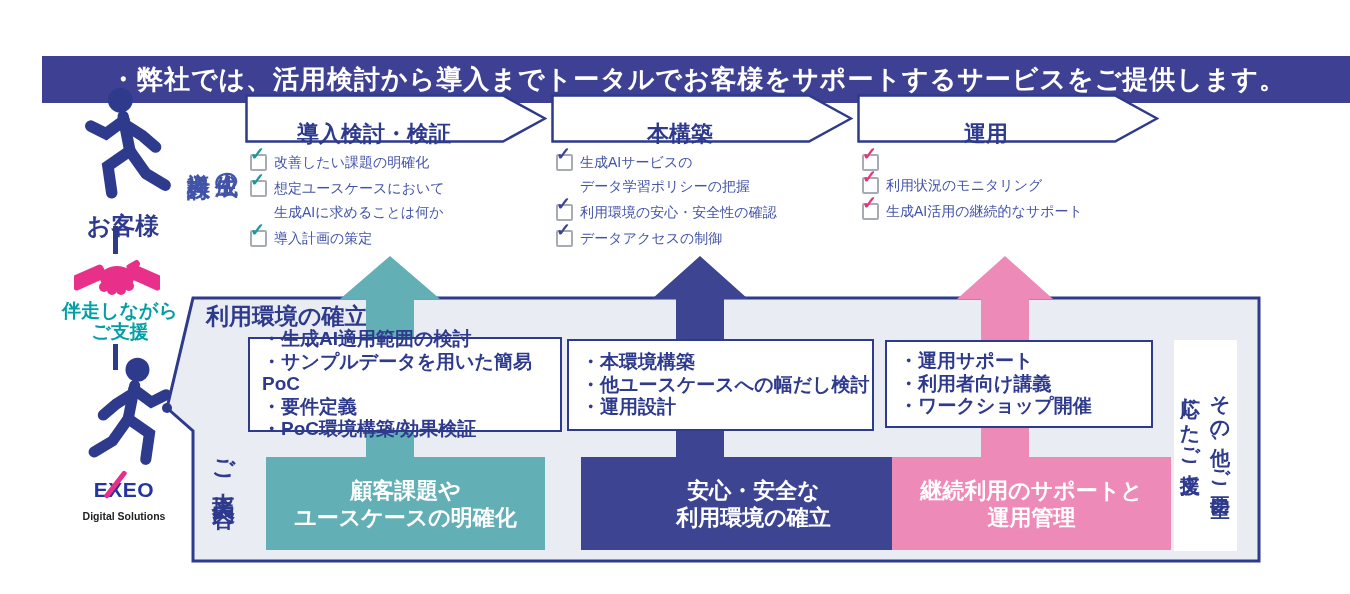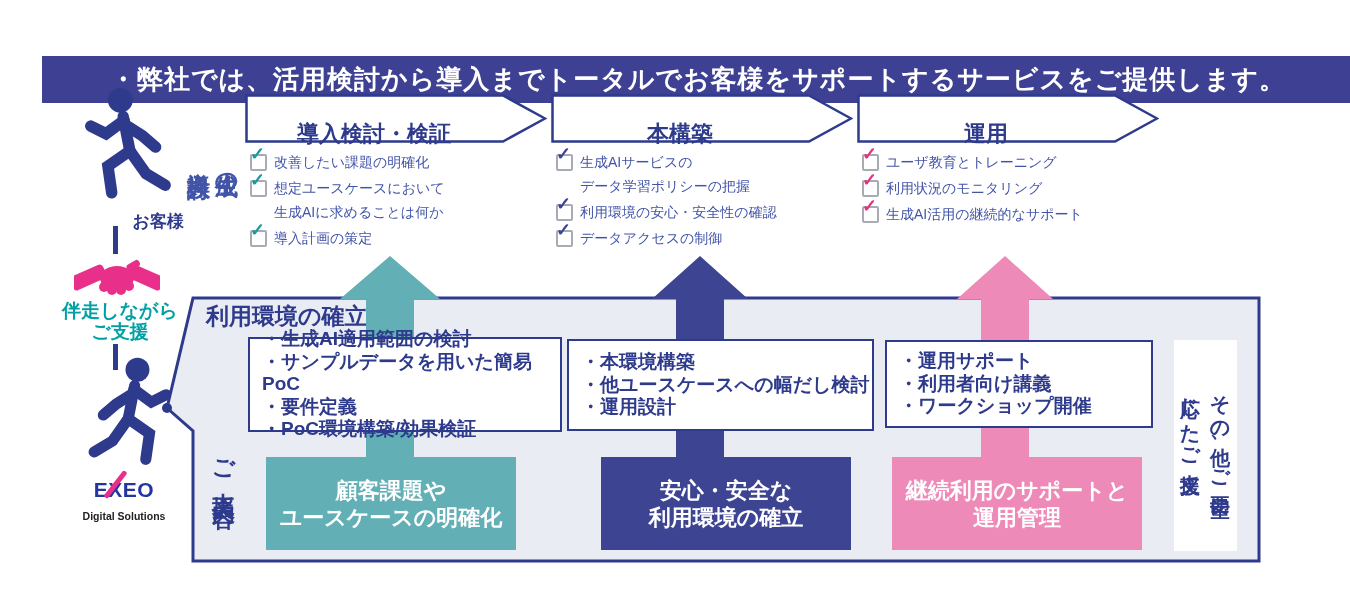--- a/index.html
+++ b/index.html
@@ -7,22 +7,22 @@
           font-family:"Liberation Sans",sans-serif;}
   .abs{position:absolute;}
   .ml{white-space:pre-line;}
 
   
   .banner{left:42px;top:28px;width:1312px;height:47px;background:var(--banner_bg);
           color:#fff;font-size:26px;font-weight:bold;line-height:47px;text-align:center;
           letter-spacing:1px;margin-top:28px;}
 
   
-  .customer-label{left:62px;top:210px;width:122px;font-size:17px;font-weight:bold;
-                  color:var(--border);text-align:right;}
+  .customer-label{left:62px;top:210px;width:122px;font-size:24px;font-weight:bold;
+                  color:var(--border);text-align:center;}
   .journey-label{left:182px;top:90px;height:160px;width:62px;display:flex;align-items:center;
                  justify-content:center;}
   .vtext{writing-mode:vertical-rl;text-orientation:upright;font-weight:bold;color:var(--text_blue);}
   .journey-label .vtext{font-size:23px;line-height:28px;letter-spacing:1px;}
   .vline{width:5px;background:var(--border);}
   .handshake-label{left:44px;top:300px;width:152px;font-size:19px;font-weight:bold;
                    color:var(--accent_teal);line-height:21px;text-align:center;}
   .logo-text{left:78px;top:478px;width:92px;text-align:center;font-size:21px;font-weight:bold;
              color:var(--logo_blue);letter-spacing:.5px;}
   .logo-slash{left:99px;top:482px;width:33px;height:5px;background:var(--accent_pink);
@@ -44,21 +44,21 @@
   .chk-text{font-size:14px;color:var(--text_blue);line-height:24px;margin-left:7px;}
 
   
   .panel-title{left:206px;top:301px;font-size:23px;font-weight:bold;color:var(--border);z-index:2;}
   .side-label{left:201px;top:378px;height:178px;width:46px;display:flex;align-items:center;
               justify-content:center;z-index:2;}
   .side-label .vtext{font-size:23px;line-height:26px;letter-spacing:4px;color:var(--border);}
   .task-box{background:#fff;border:2.5px solid var(--border);z-index:3;display:flex;
             flex-direction:column;justify-content:center;padding-left:12px;box-sizing:border-box;}
   .task-text{font-size:19px;font-weight:bold;color:var(--border);line-height:22.5px;}
-  .outcome-box{top:457px;width:250px;height:93px;z-index:3;display:flex;align-items:center;
+  .outcome-box{top:457px;width:279px;height:93px;z-index:3;display:flex;align-items:center;
                justify-content:center;text-align:center;color:#fff;font-size:22px;
                font-weight:bold;line-height:27px;}
   .right-box{left:1174px;top:340px;width:63px;height:211px;background:#fff;z-index:2;
              display:flex;align-items:center;justify-content:center;}
   .right-box .vtext{font-size:20px;line-height:30px;letter-spacing:2px;color:var(--border);}
 
   svg{display:block;}
   .z1{z-index:1;} .z2{z-index:2;}
 </style>
 </head>
@@ -177,21 +177,20 @@
         </span>
       <span class="chk-text ml">データアクセスの制御</span>
     </div>
   </div>
 
   <div class="abs chk-col c2" style="left:862px;">
     <div class="chk-item">
       <span class="cbox">
           <span class="tick">✓</span>
         </span>
-      <span class="chk-text ml">ユーザ教育とトレーニング</span>
     </div>
     <div class="chk-item">
       <span class="cbox">
           <span class="tick">✓</span>
         </span>
       <span class="chk-text ml">利用状況のモニタリング</span>
     </div>
     <div class="chk-item">
       <span class="cbox">
           <span class="tick">✓</span>
@@ -227,21 +226,21 @@
 ・運用設計</div>
   </div>
   <div class="abs task-box" style="left:885px;top:340px;width:268px;height:88px;">
     <div class="task-text ml">・運用サポート
 ・利用者向け講義
 ・ワークショップ開催</div>
   </div>
 
   <div class="abs outcome-box ml" style="left:266px;background:var(--teal);">顧客課題や
 ユースケースの明確化</div>
-  <div class="abs outcome-box ml" style="left:601px;background:var(--navy);">安心・安全な
+  <div class="abs outcome-box ml" style="left:581px;background:var(--navy);padding-left:33px;">安心・安全な
 利用環境の確立</div>
   <div class="abs outcome-box ml" style="left:892px;background:var(--pink);">継続利用のサポートと
 運用管理</div>
 
   <div class="abs right-box">
     <span class="vtext ml">その他、ご要望に
 応じたご支援</span>
   </div>
 
 </div>

